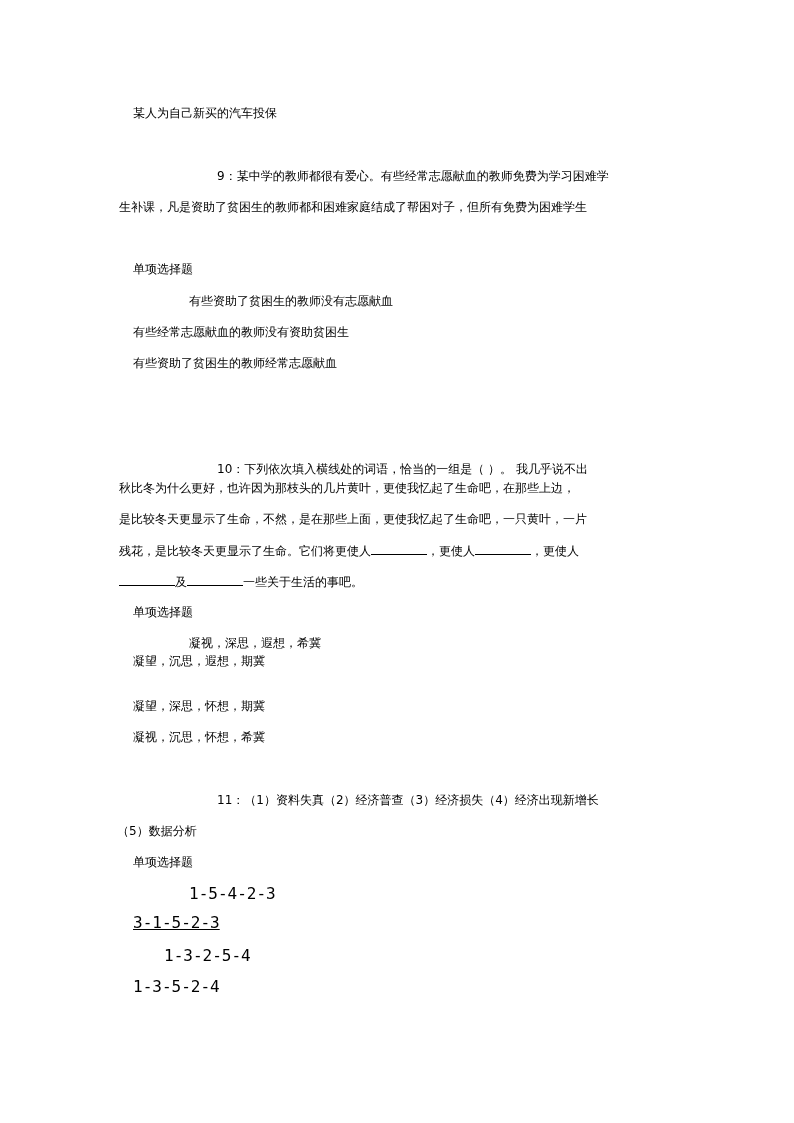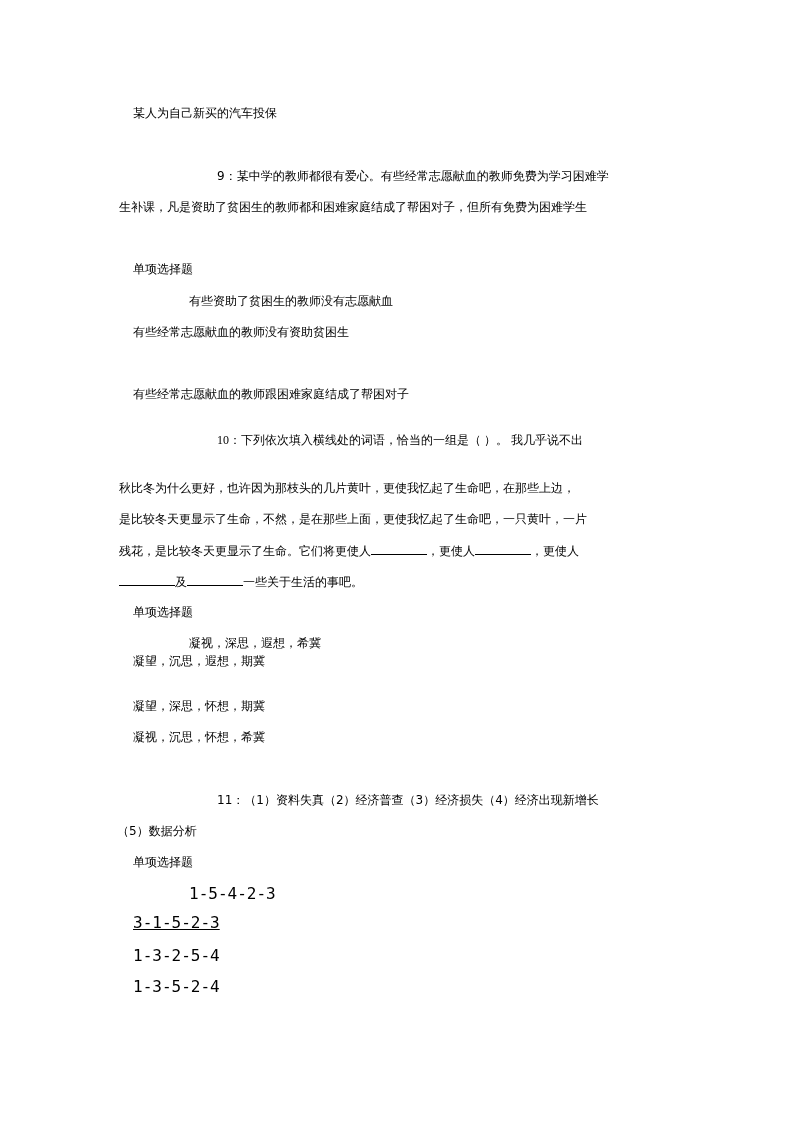--- a/index.html
+++ b/index.html
@@ -47,38 +47,38 @@
 
 <div class="page">
 
   <div class="line indent1" style="top:103px;">某人为自己新买的汽车投保</div>
 
   <div class="line" style="left:217px; top:166px;">9：某中学的教师都很有爱心。有些经常志愿献血的教师免费为学习困难学</div>
   <div class="line" style="top:197px;text-align:center;">生补课，凡是资助了贫困生的教师都和困难家庭结成了帮困对子，但所有免费为困难学生</div>
   <div class="line indent1" style="top:259px;">单项选择题</div>
   <div class="line indent2" style="top:291px;">有些资助了贫困生的教师没有志愿献血</div>
   <div class="line indent1" style="top:322px;">有些经常志愿献血的教师没有资助贫困生</div>
-  <div class="line indent1" style="top:384px;">有些经常志愿献血的教师跟困难家庭结成了帮困对子</div>
+  <div class="line indent1" style="top:353px;">有些资助了贫困生的教师经常志愿献血</div>
 
-  <div class="line" style="left:217px; top:430px;font-family:Liberation Serif, serif;">10：下列依次填入横线处的词语，恰当的一组是（  ）。       我几乎说不出</div>
+  <div class="line" style="left:217px; top:459px;">10：下列依次填入横线处的词语，恰当的一组是（  ）。       我几乎说不出</div>
   <div class="line" style="top:478px;">秋比冬为什么更好，也许因为那枝头的几片黄叶，更使我忆起了生命吧，在那些上边，</div>
   <div class="line" style="top:509px;">是比较冬天更显示了生命，不然，是在那些上面，更使我忆起了生命吧，一只黄叶，一片</div>
   <div class="line" style="top:540px;">
     <span>残花，是比较冬天更显示了生命。它们将更使人</span><span class="blank"></span><span>，更使人</span><span class="blank"></span><span>，更使人</span>
   </div>
   <div class="line" style="top:571px;">
     <span class="blank"></span><span>及</span><span class="blank"></span><span>一些关于生活的事吧。</span>
   </div>
   <div class="line indent1" style="top:602px;">单项选择题</div>
   <div class="line indent2" style="top:633px;">凝视，深思，遐想，希冀</div>
   <div class="line indent1" style="top:651px;">凝望，沉思，遐想，期冀</div>
   <div class="line indent1" style="top:696px;">凝望，深思，怀想，期冀</div>
   <div class="line indent1" style="top:727px;">凝视，沉思，怀想，希冀</div>
 
   <div class="line" style="left:217px; top:790px;">11：（1）资料失真（2）经济普查（3）经济损失（4）经济出现新增长</div>
   <div class="line" style="left:117px; top:821px;">（5）数据分析</div>
   <div class="line indent1" style="top:852px;">单项选择题</div>
   <div class="line indent2 mono" style="top:884px;">1-5-4-2-3</div>
   <div class="line indent1 mono" style="top:913px;text-decoration:underline;">3-1-5-2-3</div>
-  <div class="line indent1 mono" style="top:946px;">1-3-2-5-4</div>
+  <div class="line indent1 mono" style="top:946px;margin-left:31px;">1-3-2-5-4</div>
   <div class="line indent1 mono" style="top:977px;">1-3-5-2-4</div>
 
 </div>
 
 </body></html>

